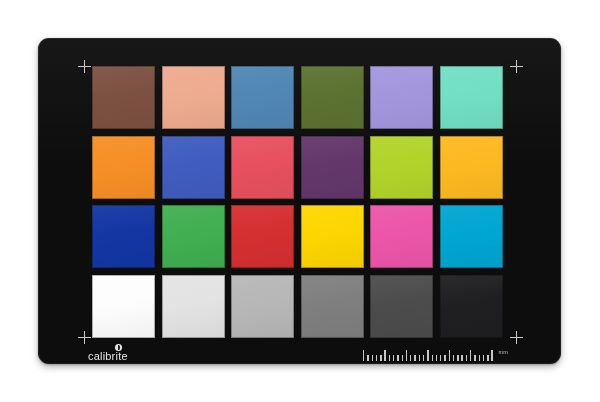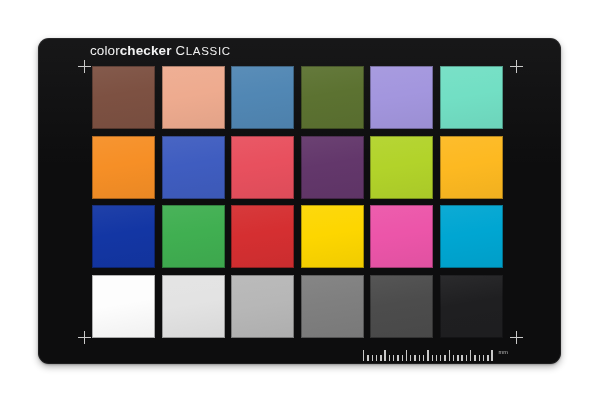--- a/index.html
+++ b/index.html
@@ -188,23 +188,20 @@
 </style>
 </head>
 <body>
 
 <div id="stage">
 
   <div id="card">
 
     <div id="card-sheen"></div>
 
-    <div id="title">
-      <span class="t-light">color</span><span class="t-bold">checker</span><span class="t-sub"><span class="cap">C</span><span>LASSIC</span></span>
-    </div>
 
     <div class="reg" id="reg-tl"></div>
     <div class="reg" id="reg-tr"></div>
     <div class="reg" id="reg-bl"></div>
     <div class="reg" id="reg-br"></div>
 
     <div id="grid">
         <div class="patch" style="background: rgb(125, 81, 66);"></div>
         <div class="patch" style="background: rgb(238, 171, 143);"></div>
         <div class="patch" style="background: rgb(81, 135, 180);"></div>
@@ -224,20 +221,24 @@
         <div class="patch" style="background: rgb(236, 85, 169);"></div>
         <div class="patch" style="background: rgb(0, 166, 210);"></div>
         <div class="patch" style="background: rgb(253, 253, 253);"></div>
         <div class="patch" style="background: rgb(227, 227, 227);"></div>
         <div class="patch" style="background: rgb(183, 183, 183);"></div>
         <div class="patch" style="background: rgb(127, 127, 127);"></div>
         <div class="patch" style="background: rgb(76, 76, 76);"></div>
         <div class="patch" style="background: rgb(31, 31, 33);"></div>
       </div>
 
+    <div id="logo">
+      <div id="logo-mark"></div>
+      <div id="logo-text">calibrite</div>
+    </div>
 
     <div id="ruler">
       <div id="ruler-ticks">
           <div class="tick major" style="background: rgb(200, 200, 200);"></div>
           <div class="tick" style="background: rgb(200, 200, 200);"></div>
           <div class="tick" style="background: rgb(200, 200, 200);"></div>
           <div class="tick" style="background: rgb(200, 200, 200);"></div>
           <div class="tick" style="background: rgb(200, 200, 200);"></div>
           <div class="tick major" style="background: rgb(200, 200, 200);"></div>
           <div class="tick" style="background: rgb(200, 200, 200);"></div>

